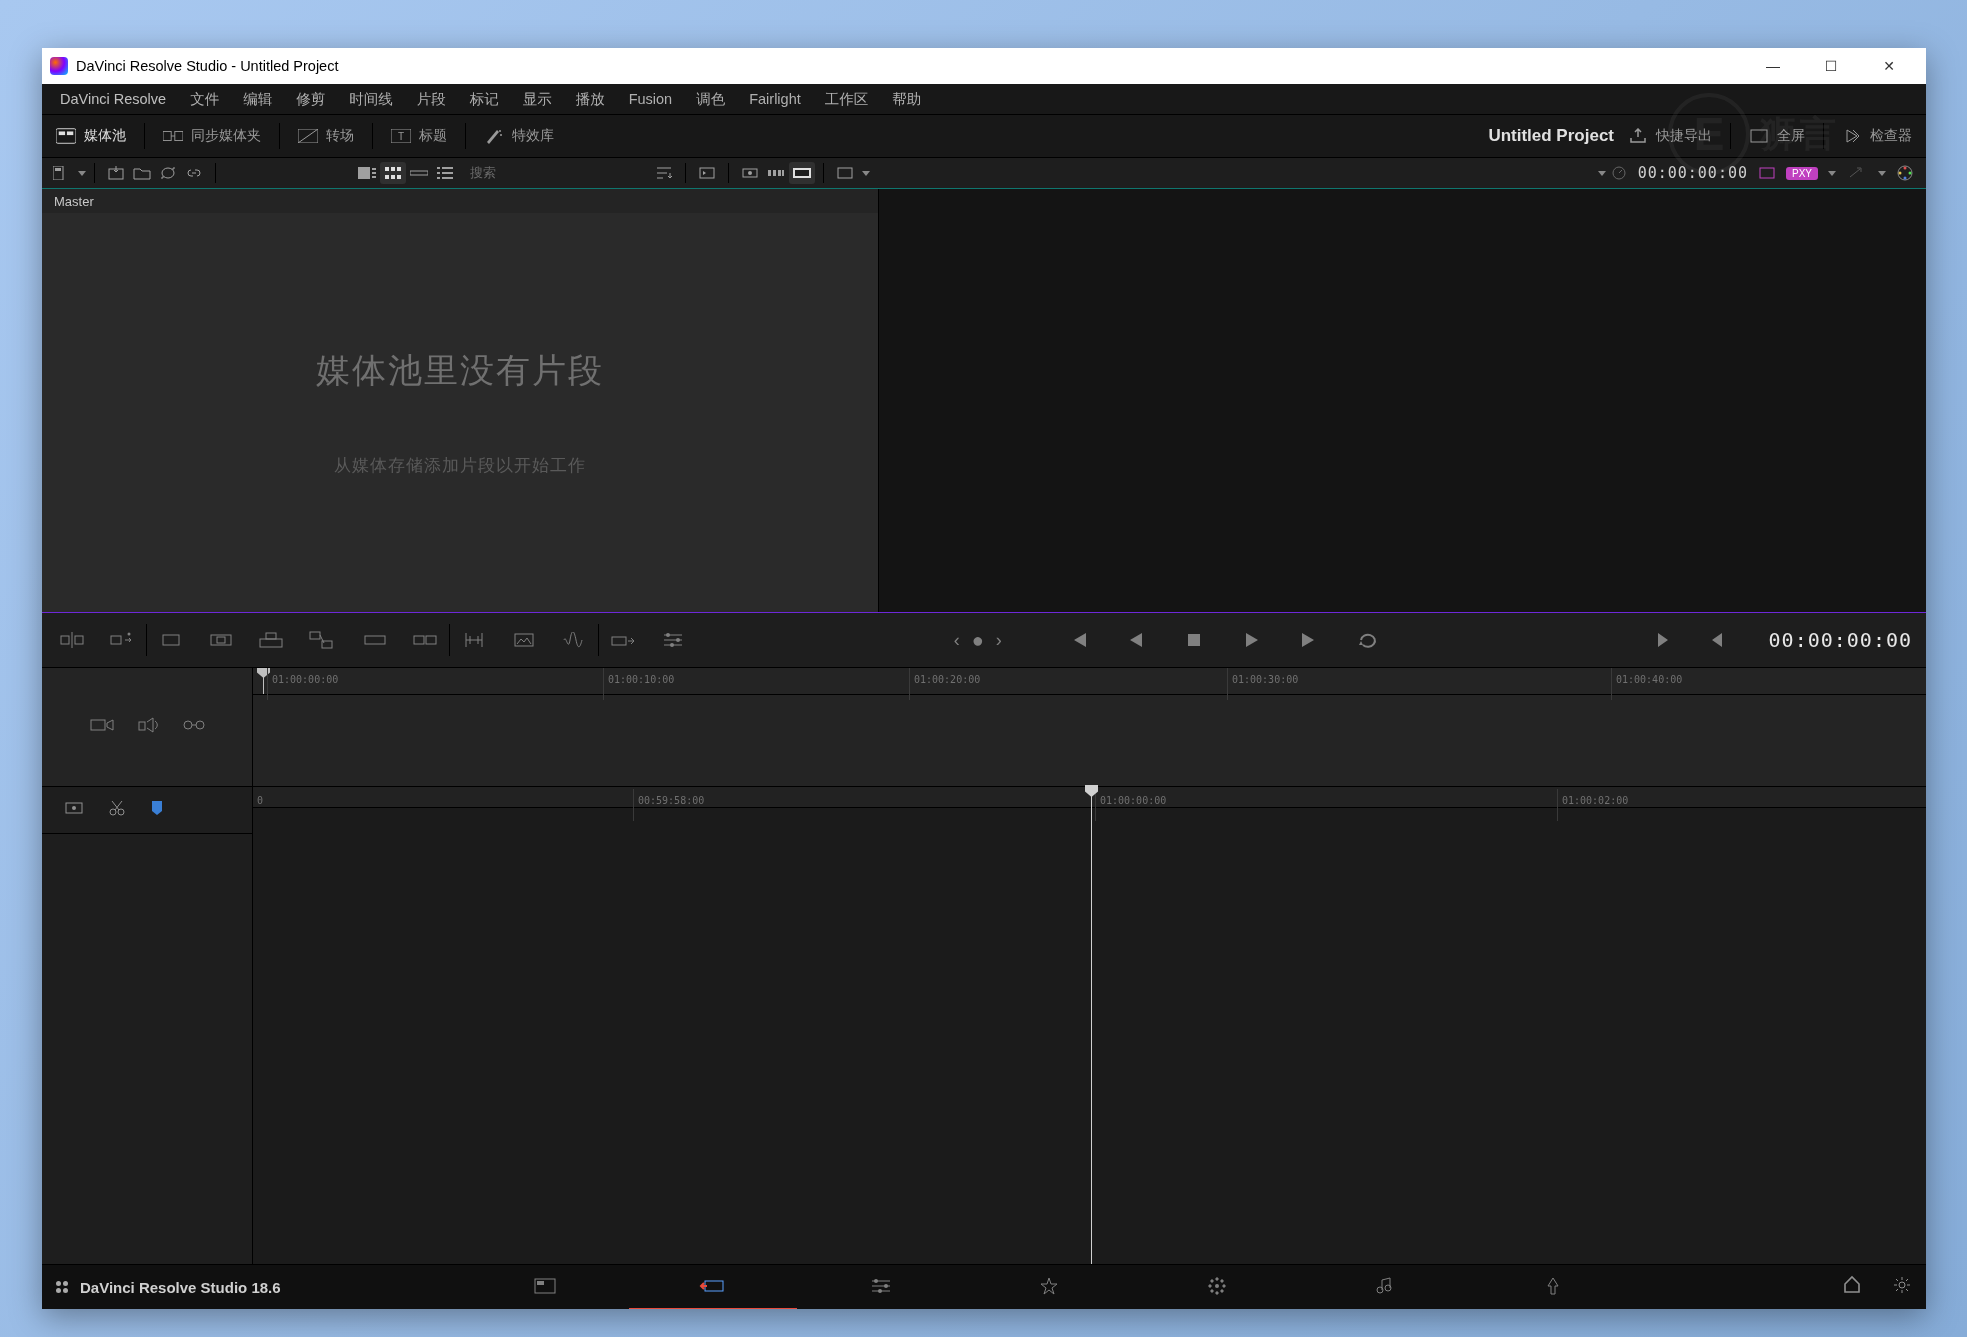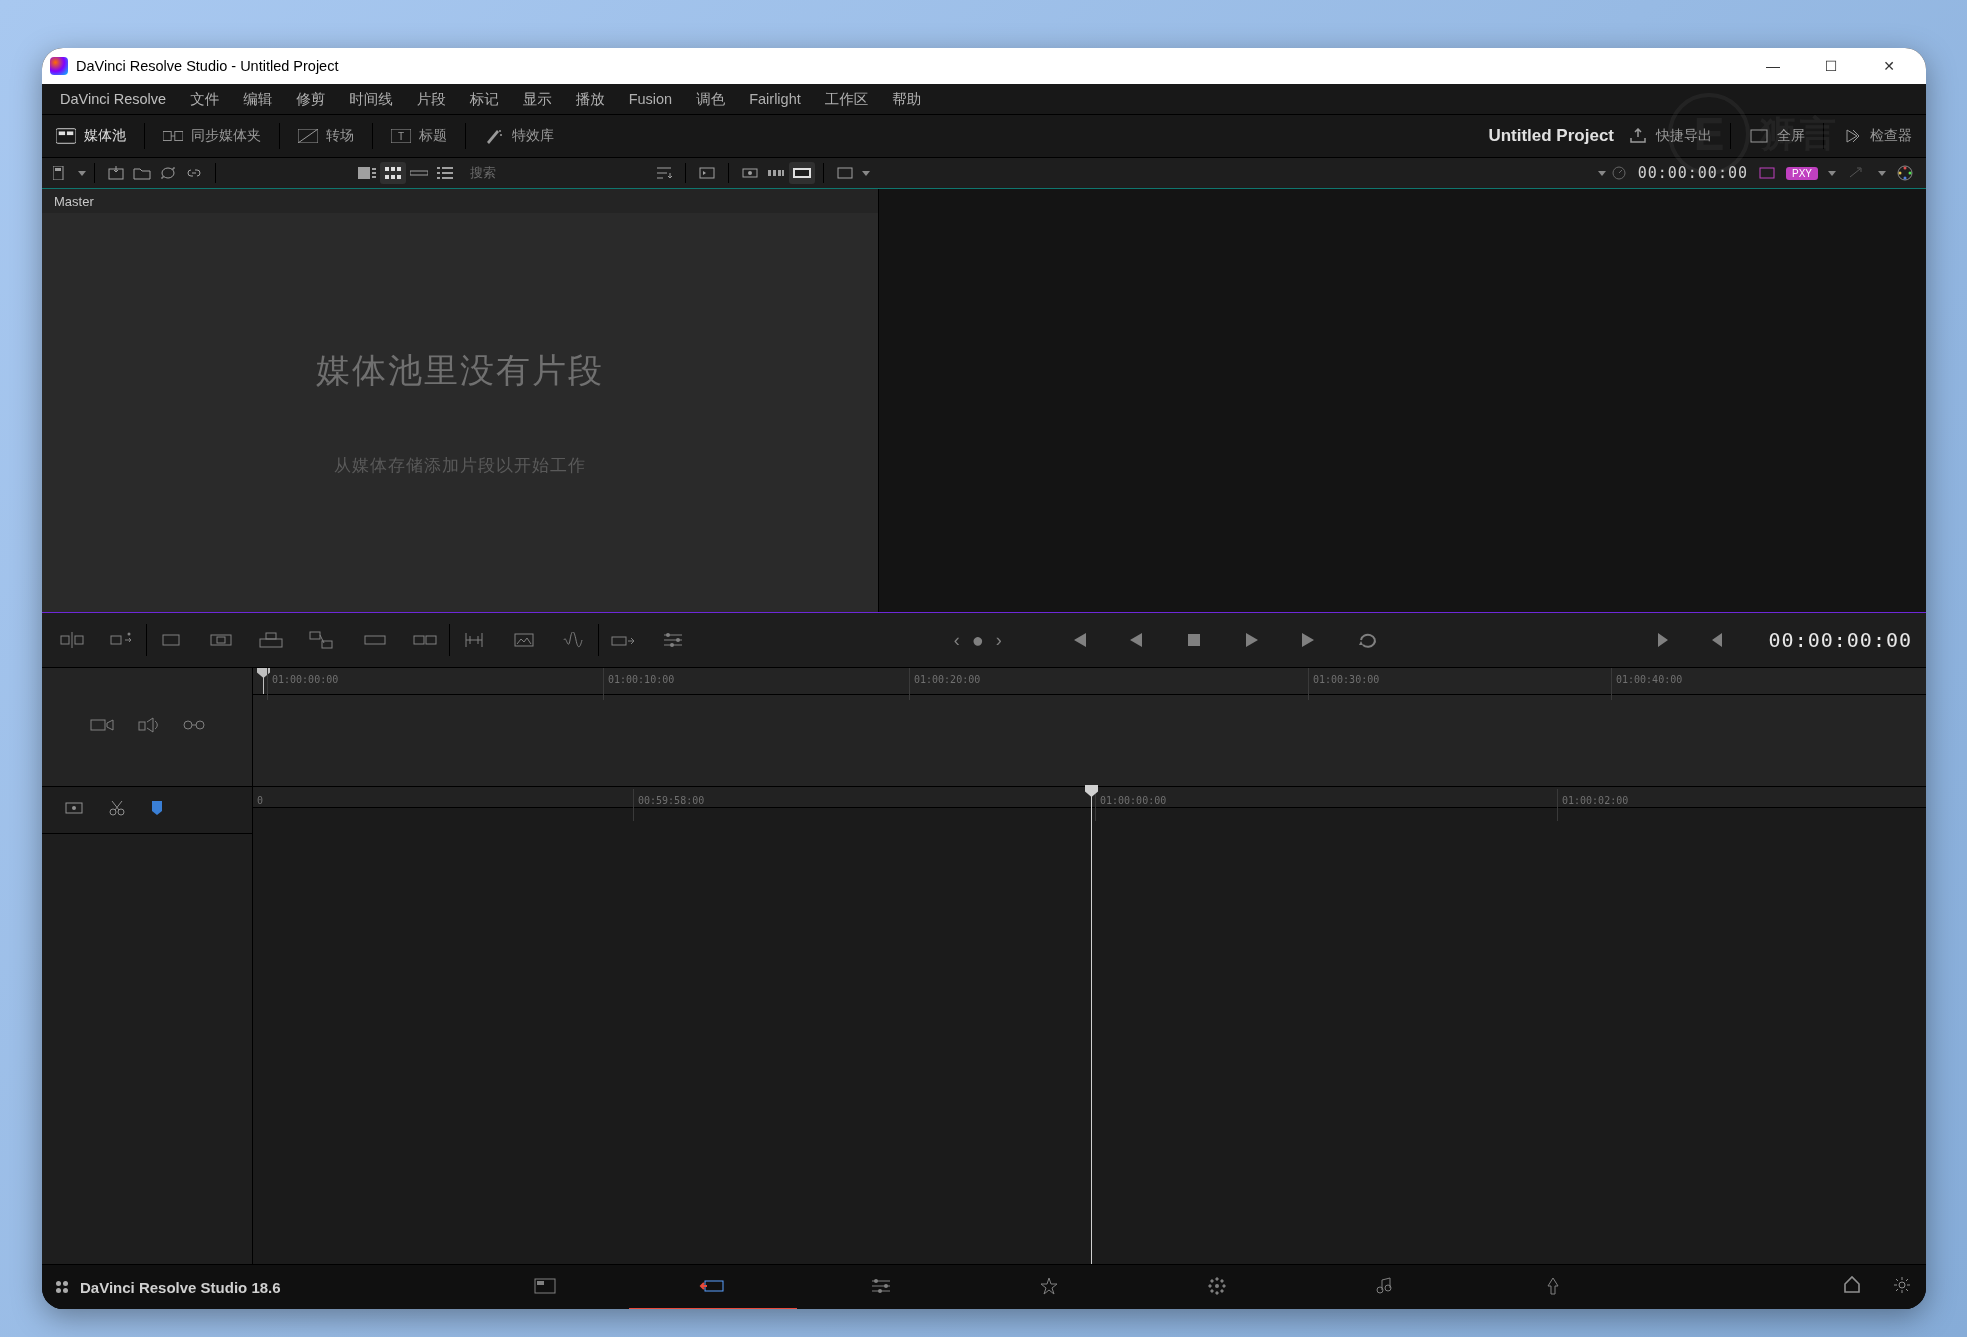--- a/index.html
+++ b/index.html
@@ -1,16 +1,16 @@
 <!DOCTYPE html>
 <html><head>
 <meta charset="utf-8">
 <style>
 html,body{margin:0;padding:0;background:linear-gradient(135deg,#a8c8f0 0%,#86acd8 100%);font-family:"Microsoft YaHei",Arial,sans-serif;width:1967px;height:1337px;overflow:hidden}
-.window{position:absolute;left:42px;top:48px;width:1884px;height:1261px;background:#000000;border-radius:21px;box-shadow:0 8px 30px rgba(0,0,0,.35);overflow:hidden;display:flex;flex-direction:column}
+.window{position:absolute;left:42px;top:48px;width:1884px;height:1261px;background:#000000;border-radius:0;box-shadow:0 8px 30px rgba(0,0,0,.35);overflow:hidden;display:flex;flex-direction:column}
 .titlebar{height:36px;background:#fff;display:flex;align-items:center;padding:0 8px;color:#000;font-size:14.5px}
 .titlebar .app-icon{width:18px;height:18px;margin-right:8px;border-radius:4px;background:radial-gradient(circle at 30% 30%,#ff6a00,#8000ff,#00c8ff);}
 .winctrls{margin-left:auto;display:flex;gap:0}
 .winctrls div{width:58px;height:36px;display:flex;align-items:center;justify-content:center;color:#333;font-size:14px}
 .menubar{height:30px;background:#181818;display:flex;align-items:center;padding:0 6px;border-bottom:1px solid #000}
 .menubar span{color:#b0b0b0;font-size:14.5px;padding:4px 12px;cursor:pointer}
 .menubar span:first-child{color:#c0c0c0}
 .watermark{position:absolute;right:18px;top:46px;width:240px;height:80px;pointer-events:none;opacity:.10;display:flex;align-items:center;gap:10px}
 .watermark .circ{width:74px;height:74px;border-radius:50%;border:4px solid #888;display:flex;align-items:center;justify-content:center;font-size:46px;color:#888;font-weight:bold}
 .watermark .txt{font-size:36px;color:#888;font-weight:bold;letter-spacing:4px}
@@ -541,21 +541,21 @@
             <circle cx="17" cy="8" r="4" fill="none" stroke="currentColor"></circle>
             <path d="M9 8h4" stroke="currentColor"></path>
           </svg></div>
     </div>
     <div class="ruler-right">
       <div class="ruler-scale">
         <div class="playhead" style="left:10px"></div>
         <div class="tick" style="left:14px">01:00:00:00</div>
         <div class="tick" style="left:350px">01:00:10:00</div>
         <div class="tick" style="left:656px">01:00:20:00</div>
-        <div class="tick" style="left:1055px">01:00:30:00</div>
+        <div class="tick" style="left:974px">01:00:30:00</div>
         <div class="tick" style="left:1358px">01:00:40:00</div>
       </div>
       <div class="track-area"></div>
     </div>
   </div>
 
   <div class="timeline">
     <div class="tl-left">
       <div class="tl-left-tools">
         <div class="ic"><svg width="20" height="16" viewBox="0 0 20 16">

